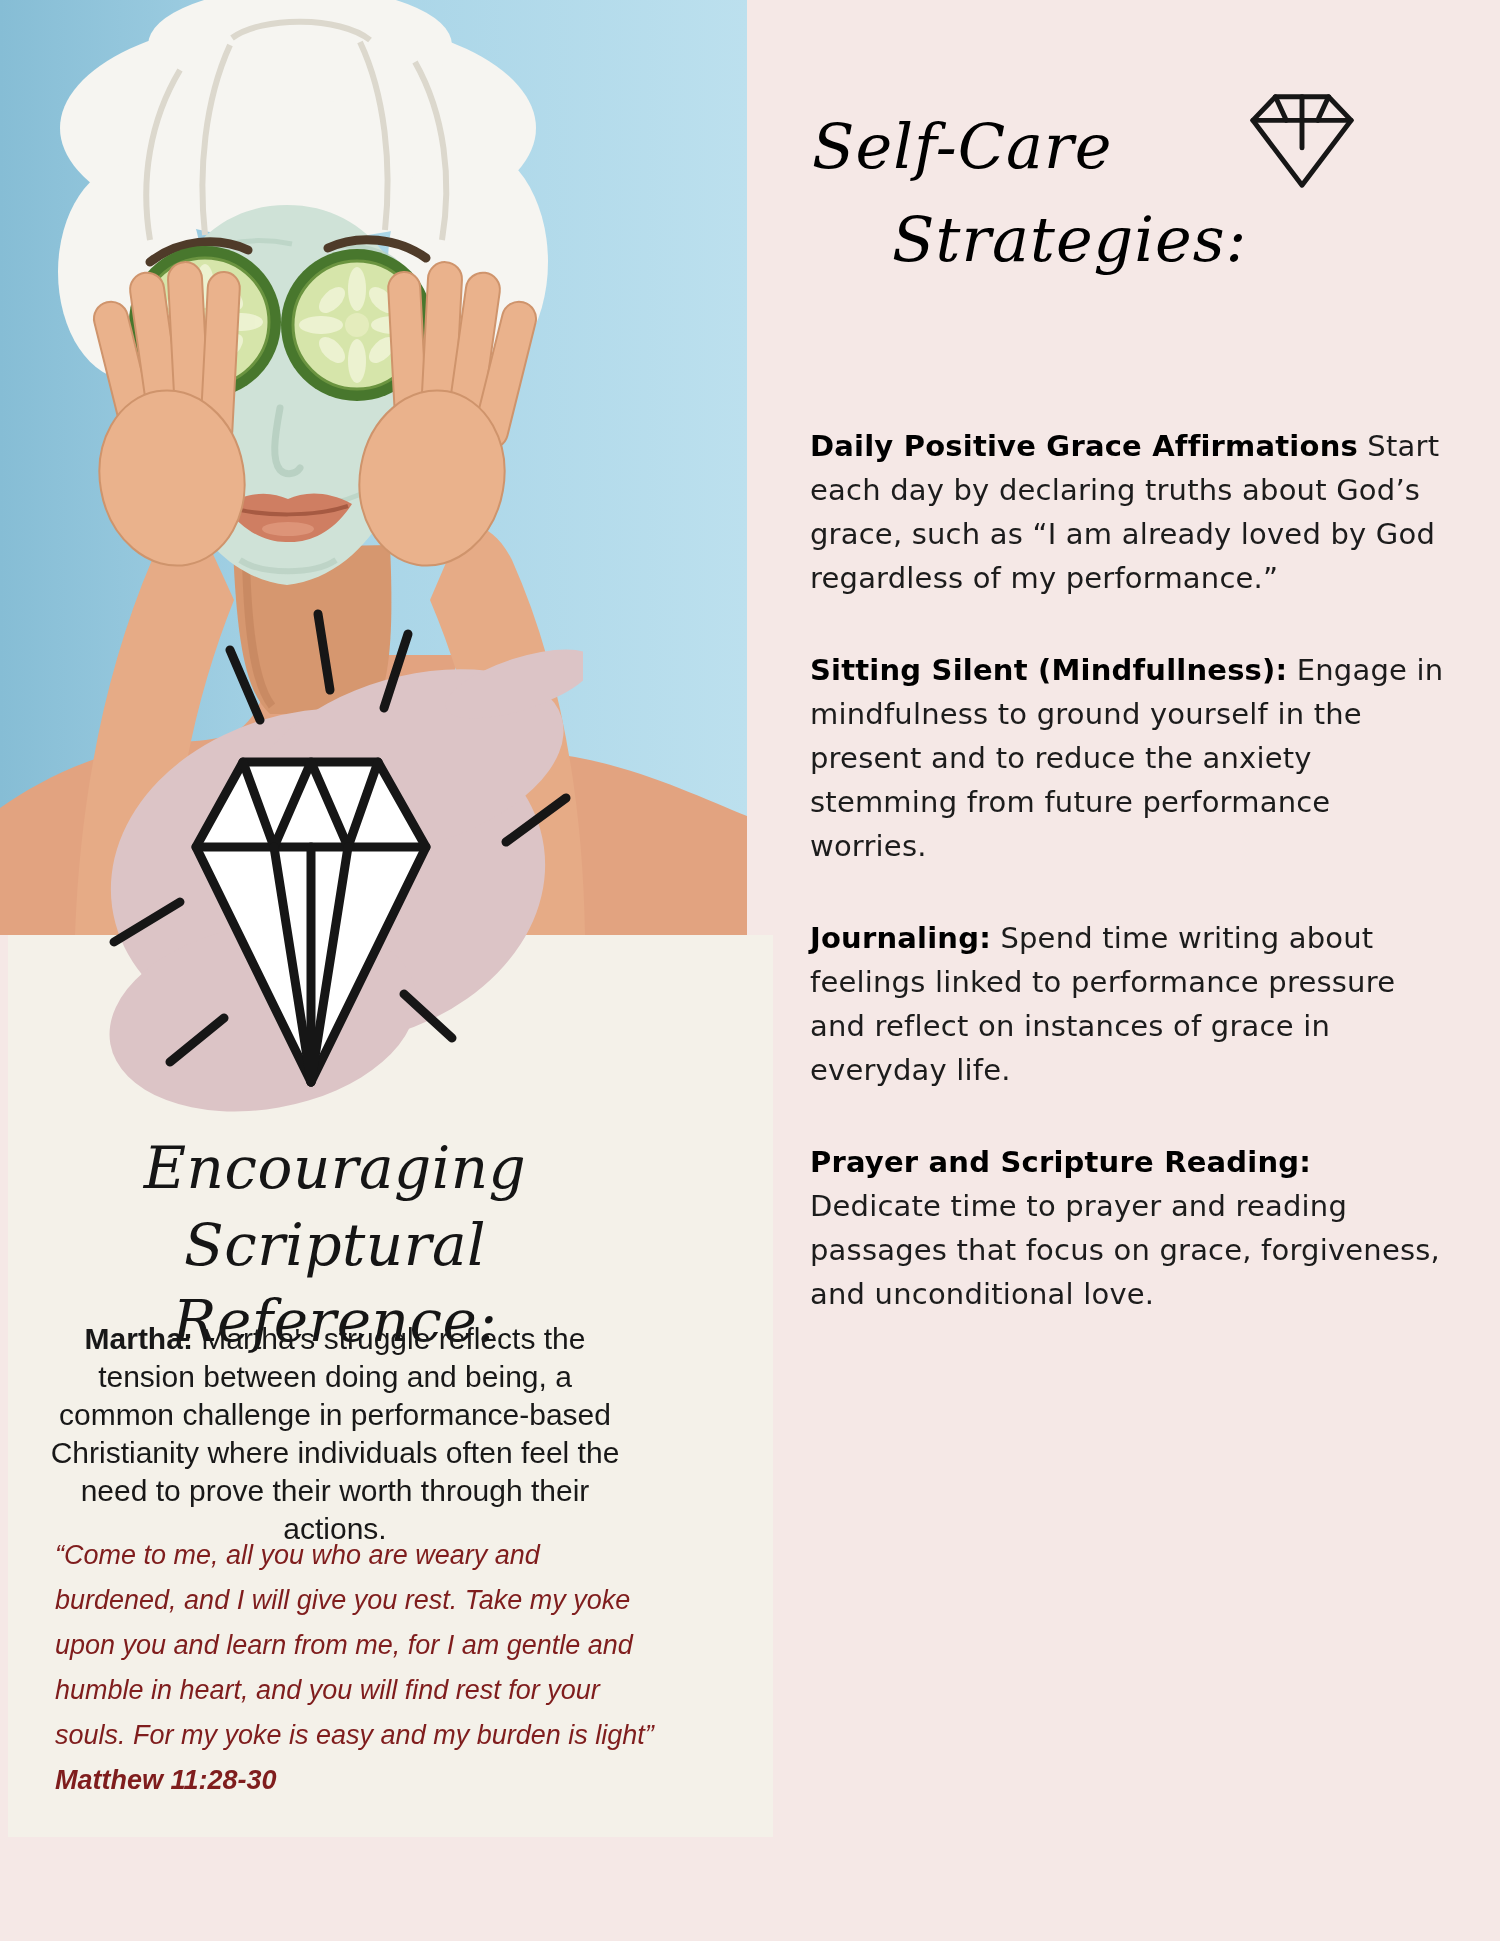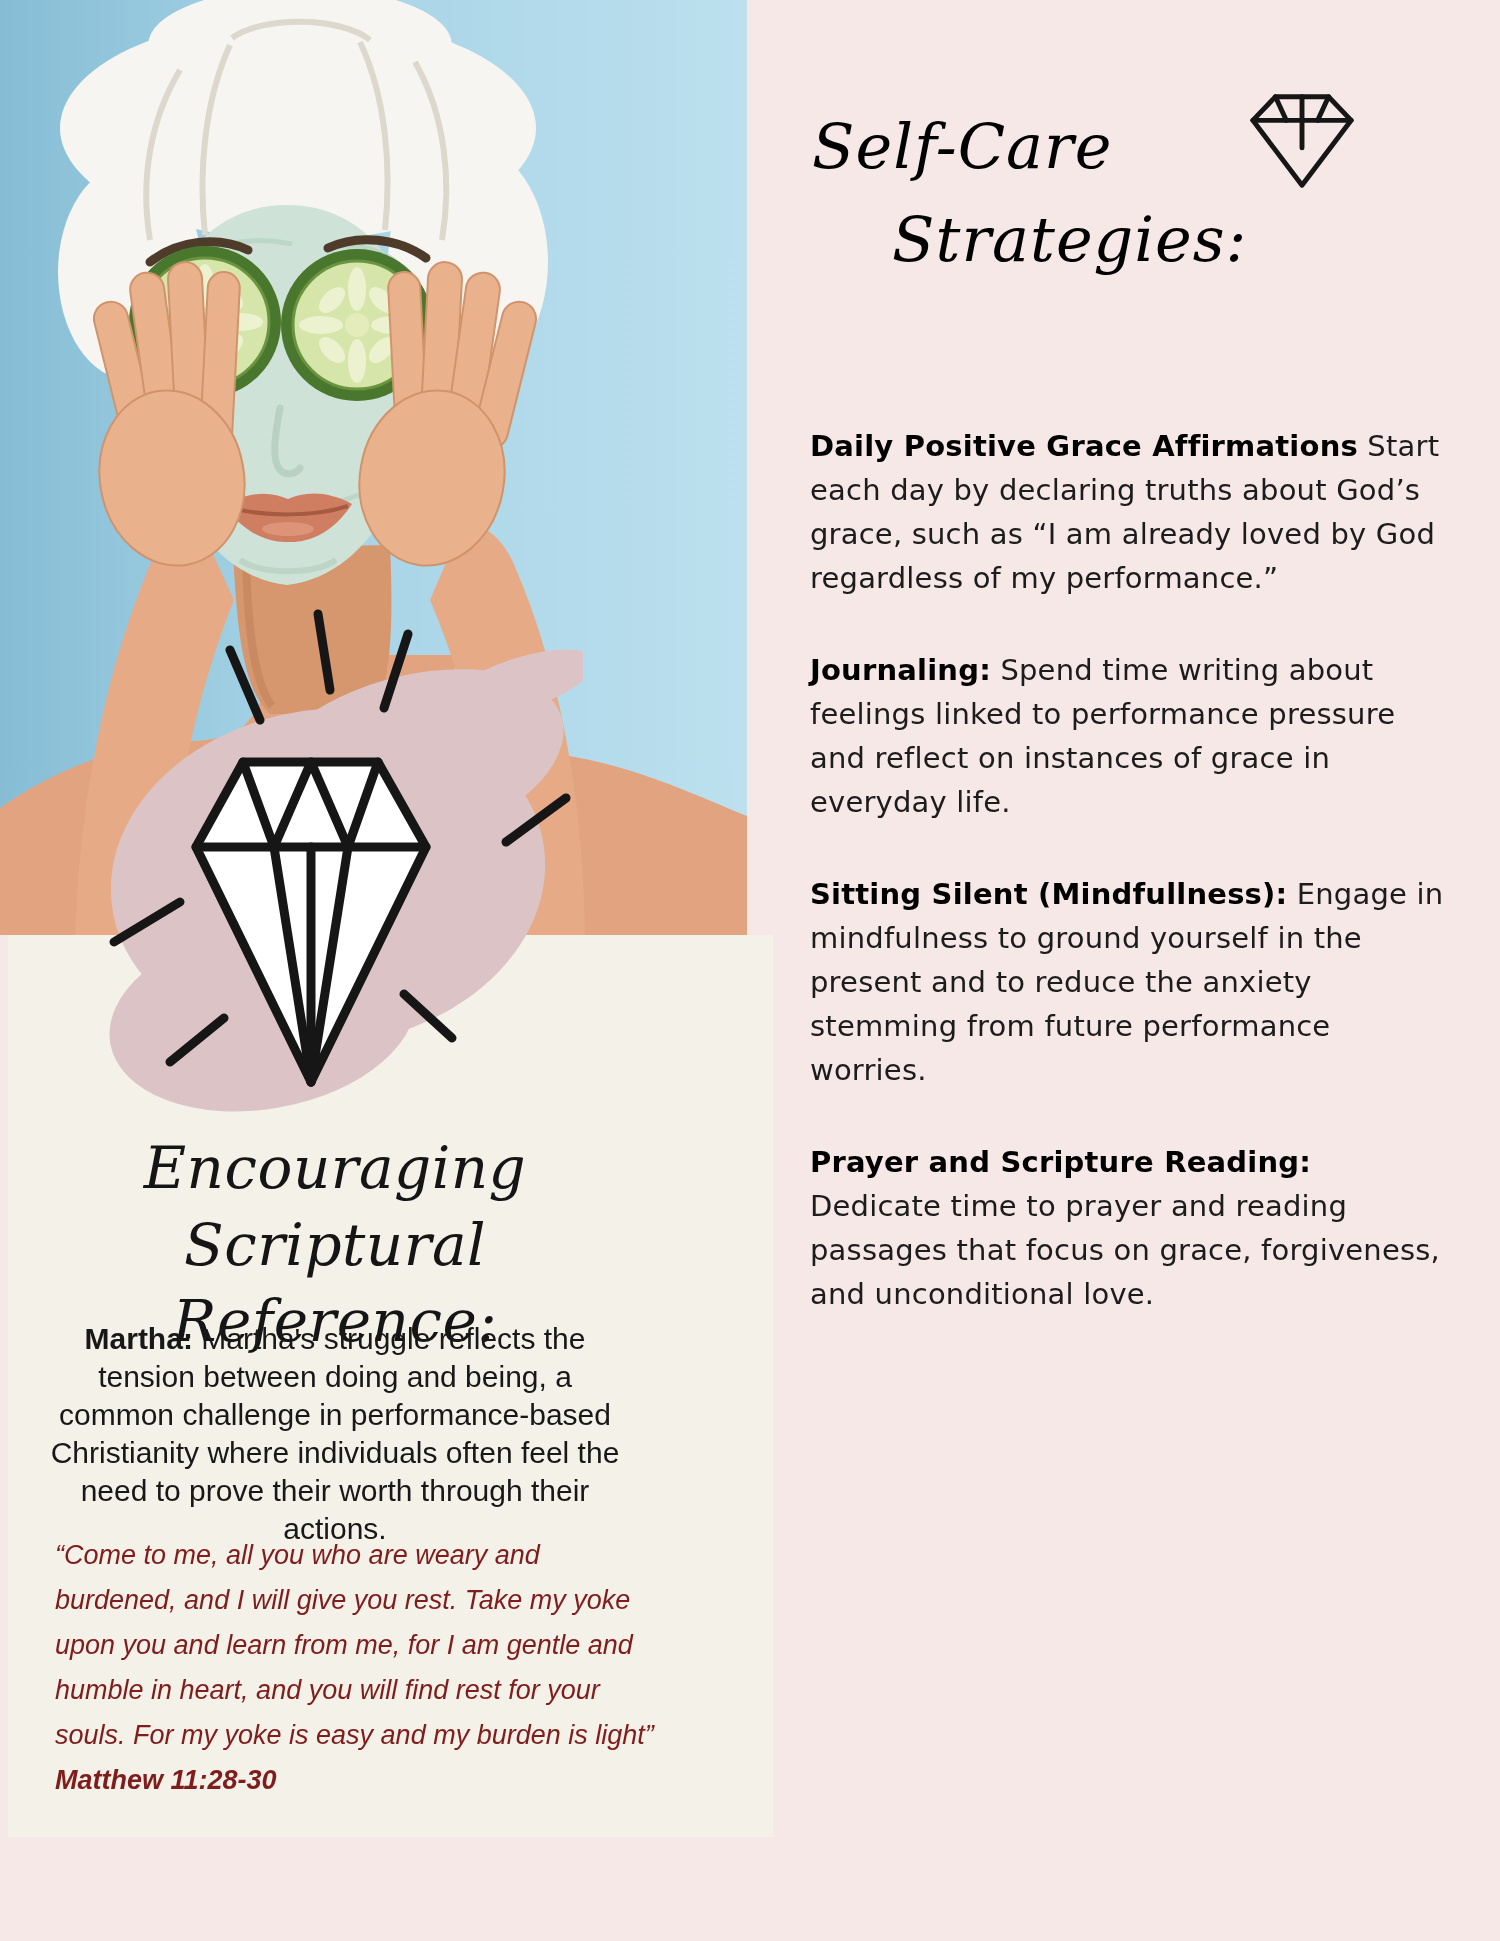--- a/index.html
+++ b/index.html
@@ -200,18 +200,18 @@
         <path d="M10,34 L110,34"></path>
         <path d="M33,10 L44,34"></path>
         <path d="M87,10 L76,34"></path>
         <path d="M60,10 L60,62"></path>
       </g>
     </svg>
   </div>
 
   <div class="sections">
     <p><strong>Daily Positive Grace Affirmations</strong><span> Start each day by declaring truths about God’s grace, such as “I am already loved by God regardless of my performance.”</span></p>
+    <p><strong>Sitting Silent (Mindfullness):</strong><span> Engage in mindfulness to ground yourself in the present and to reduce the anxiety stemming from future performance worries.</span></p>
     <p><strong>Journaling:</strong><span> Spend time writing about feelings linked to performance pressure and reflect on instances of grace in everyday life.</span></p>
-    <p><strong>Sitting Silent (Mindfullness):</strong><span> Engage in mindfulness to ground yourself in the present and to reduce the anxiety stemming from future performance worries.</span></p>
     <p><strong>Prayer and Scripture Reading:</strong><span> Dedicate time to prayer and reading passages that focus on grace, forgiveness, and unconditional love.</span></p>
   </div>
 
 </div>
 
 </body></html>

